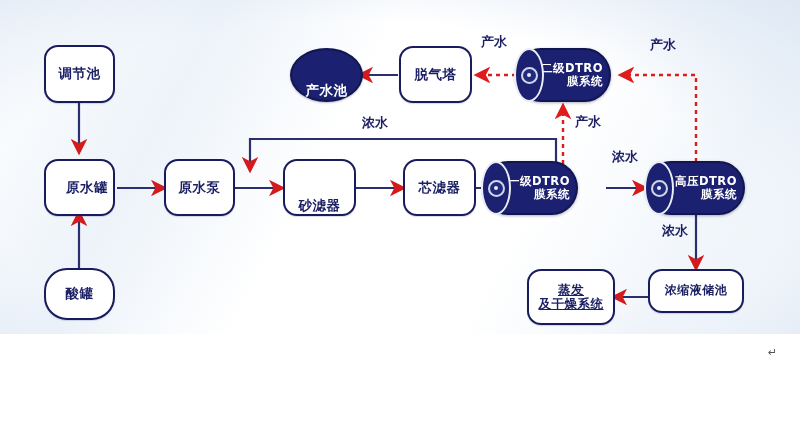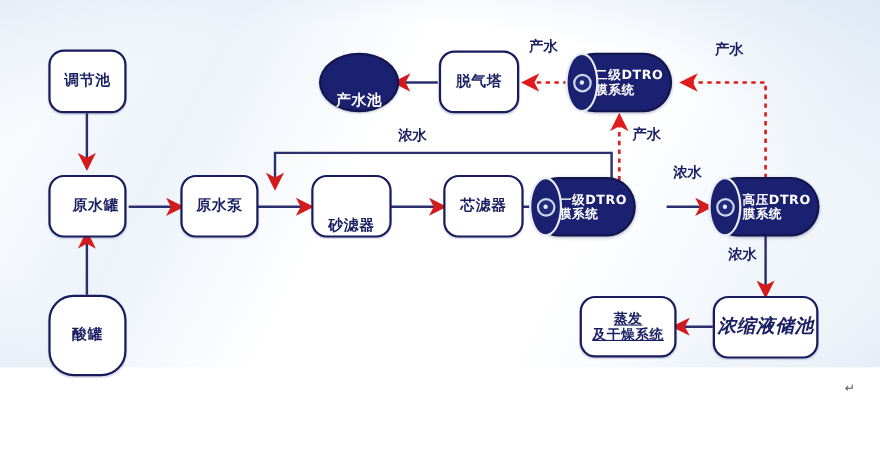--- a/index.html
+++ b/index.html
@@ -49,21 +49,21 @@
     color:#ffffff;font-size:13.5px;
     box-shadow:0 1px 2px rgba(30,40,100,0.3);
   }
   .dtro{
     background:#1b2070;border:2px solid #11164f;border-radius:26px/50%;
     color:#ffffff;font-weight:bold;line-height:1.12;
     display:flex;align-items:center;justify-content:flex-end;
     padding-right:6px;
     box-shadow:0 1px 3px rgba(20,28,80,0.35);
   }
-  .dtro .txt{font-size:11.5px;white-space:nowrap;text-align:left;}
+  .dtro .txt{font-size:11.5px;white-space:nowrap;text-align:right;}
   .dtro .txt .l2{display:block;}
   .dtro .cap{
     position:absolute;left:-3px;top:50%;transform:translateY(-50%);
     width:26px;height:100%;border-radius:50%;
     background:#1b2070;border:2.5px solid #e9eef6;
     display:flex;align-items:center;justify-content:center;
   }
   .dtro .cap .ring{
     width:13px;height:13px;border-radius:50%;
     border:2px solid #cdd8e8;background:#232a7d;
@@ -162,21 +162,21 @@
   </svg>
 
   <div class="node pill" style="left:44px;top:45px;width:71px;height:58px;justify-content:center;">
     <span>调节池</span>
   </div>
 
   <div class="node pill" style="left:44px;top:159px;width:71px;height:57px;padding-left:15px;">
     <span>原水罐</span>
   </div>
 
-  <div class="node pill" style="left:44px;top:268px;width:71px;height:74px;border-radius:23px;">
+  <div class="node pill" style="left:44px;top:268px;width:71px;height:52px;border-radius:23px;">
     <span>酸罐</span>
   </div>
 
   <div class="node pill" style="left:164px;top:159px;width:71px;height:57px;">
     <span>原水泵</span>
   </div>
 
   <div class="node pill" style="left:283px;top:159px;width:73px;height:57px;align-items:flex-end;">
     <span>砂滤器</span>
   </div>
@@ -222,21 +222,21 @@
       <span class="ring">
           <i></i>
         </span>
     </span>
     <span class="txt">
       <span>高压DTRO</span>
       <span class="l2">膜系统</span>
     </span>
   </div>
 
-  <div class="node pill" style="left:648px;top:269px;width:96px;height:57px;font-size:17px;font-style:italic;">
+  <div class="node pill" style="left:648px;top:269px;width:96px;height:44px;font-size:12px;">
     <span>浓缩液储池</span>
   </div>
 
   <div class="node pill two" style="left:527px;top:269px;width:88px;height:56px;flex-direction:column;">
     <span>蒸发</span>
     <span>及干燥系统</span>
   </div>
 
   <div class="edge-label" style="left:481px;top:33px;">产水</div>
 

